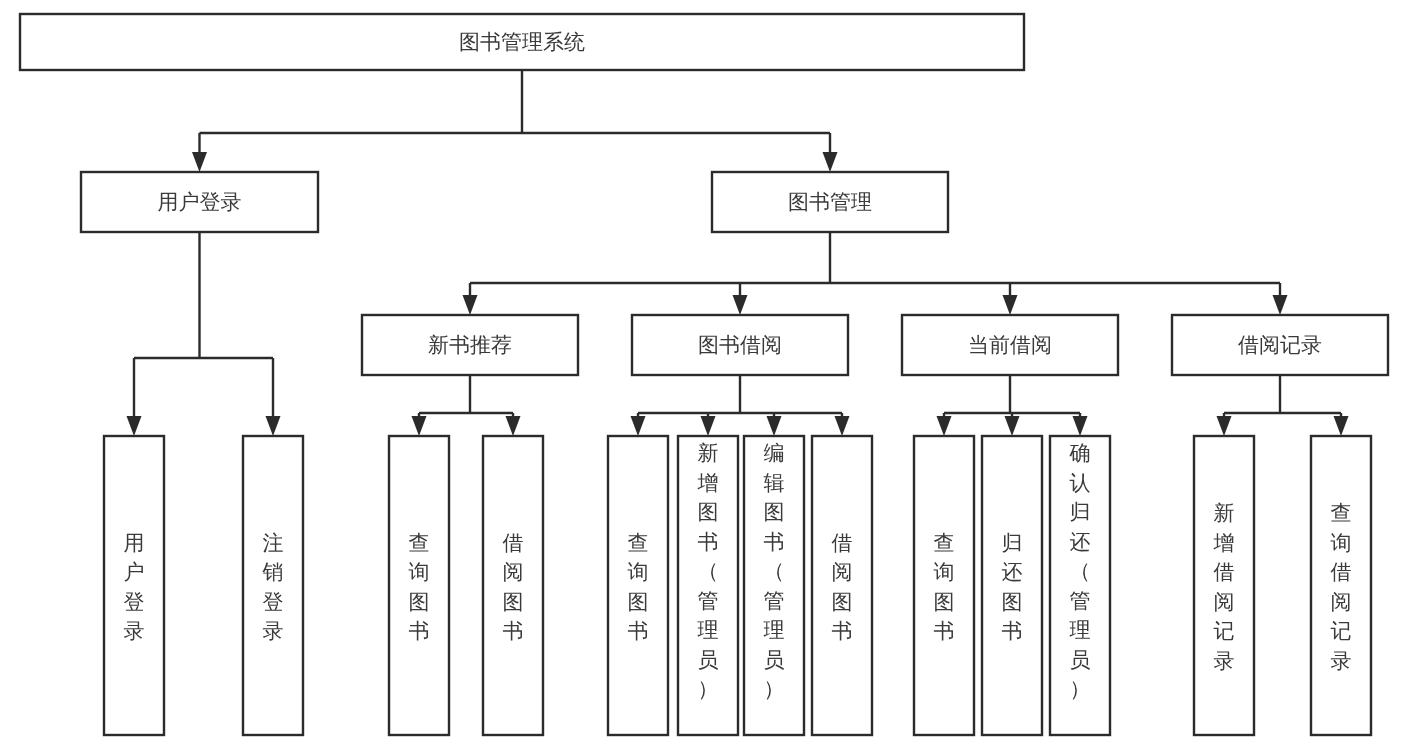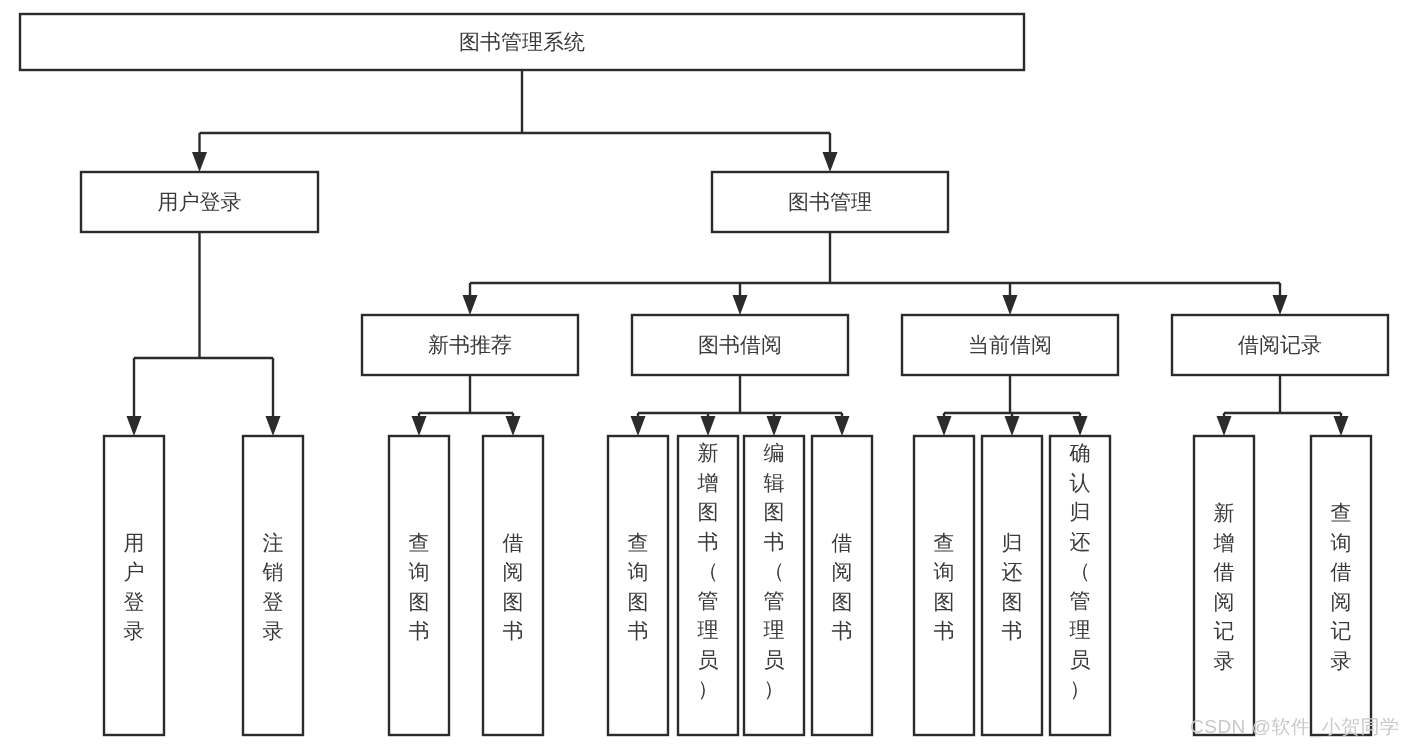--- a/index.html
+++ b/index.html
@@ -203,14 +203,13 @@
         <g>
           <rect class="node-box" x="1194" y="436" width="60" height="299"></rect>
           <text class="node-label-v" x="1224"><tspan x="1224" y="520.01">新</tspan><tspan x="1224" y="549.51">增</tspan><tspan x="1224" y="579.01">借</tspan><tspan x="1224" y="608.51">阅</tspan><tspan x="1224" y="638.01">记</tspan><tspan x="1224" y="667.51">录</tspan></text>
         </g>
         <g>
           <rect class="node-box" x="1311" y="436" width="60" height="299"></rect>
           <text class="node-label-v" x="1341"><tspan x="1341" y="520.01">查</tspan><tspan x="1341" y="549.51">询</tspan><tspan x="1341" y="579.01">借</tspan><tspan x="1341" y="608.51">阅</tspan><tspan x="1341" y="638.01">记</tspan><tspan x="1341" y="667.51">录</tspan></text>
         </g>
       </g>
   </svg>
-  <div class="watermark">CSDN @软件_小贺同学</div>
 </div>
 
 </body></html>

